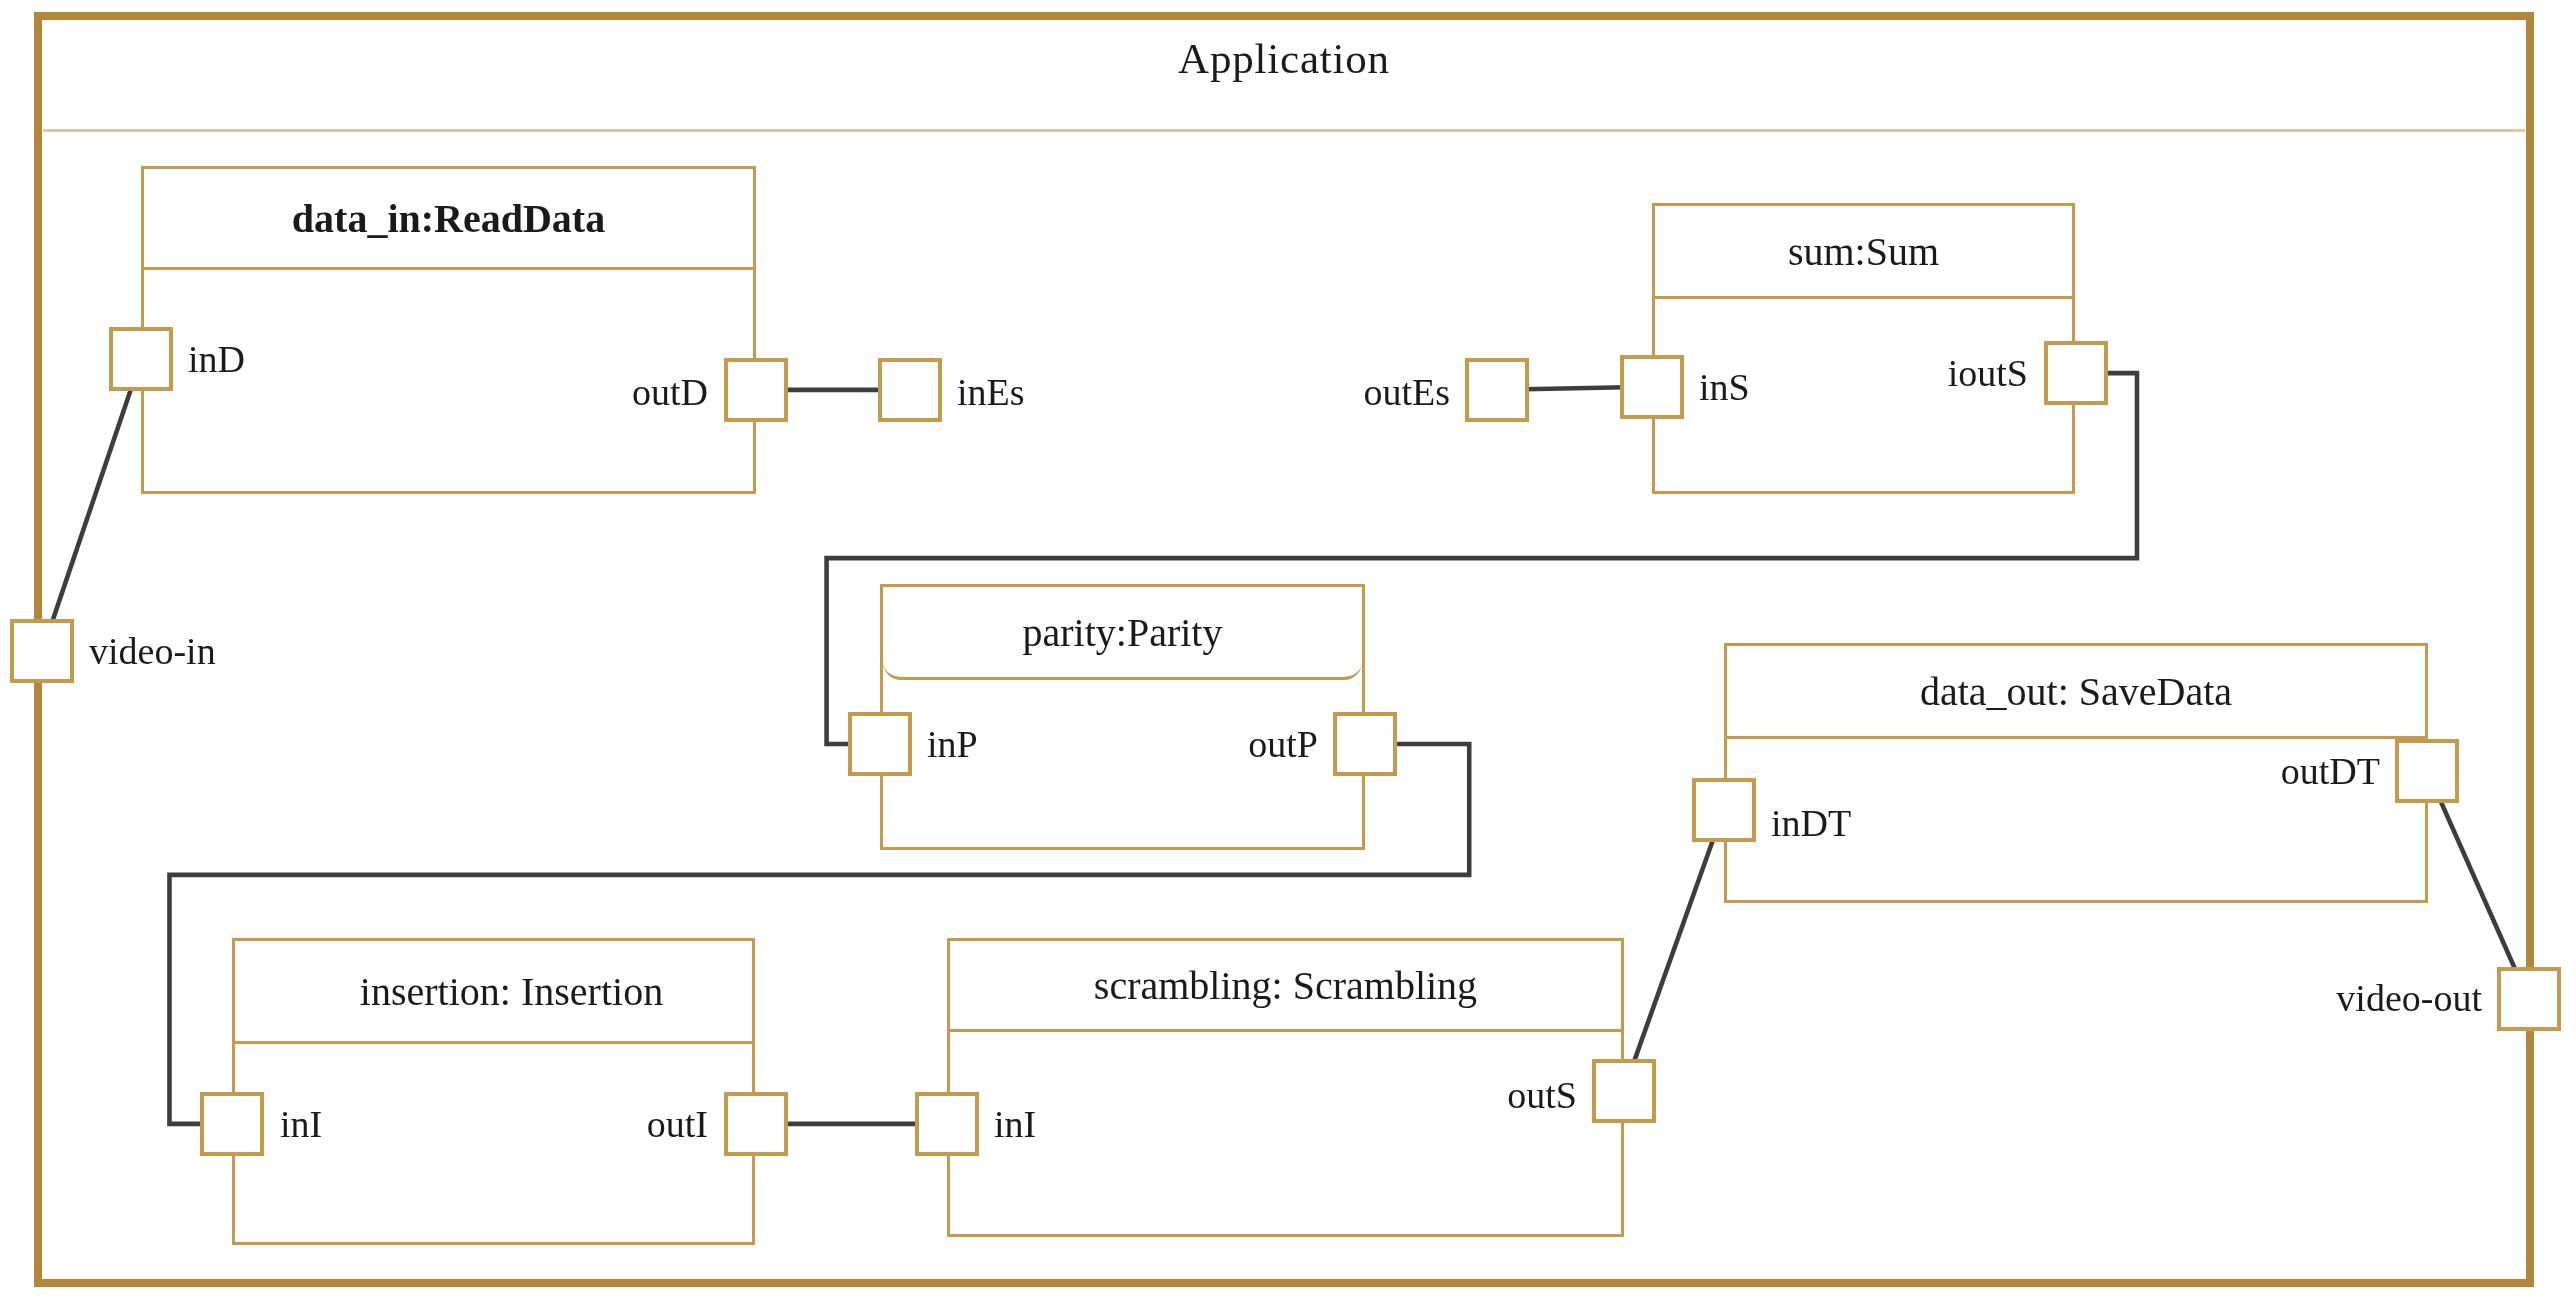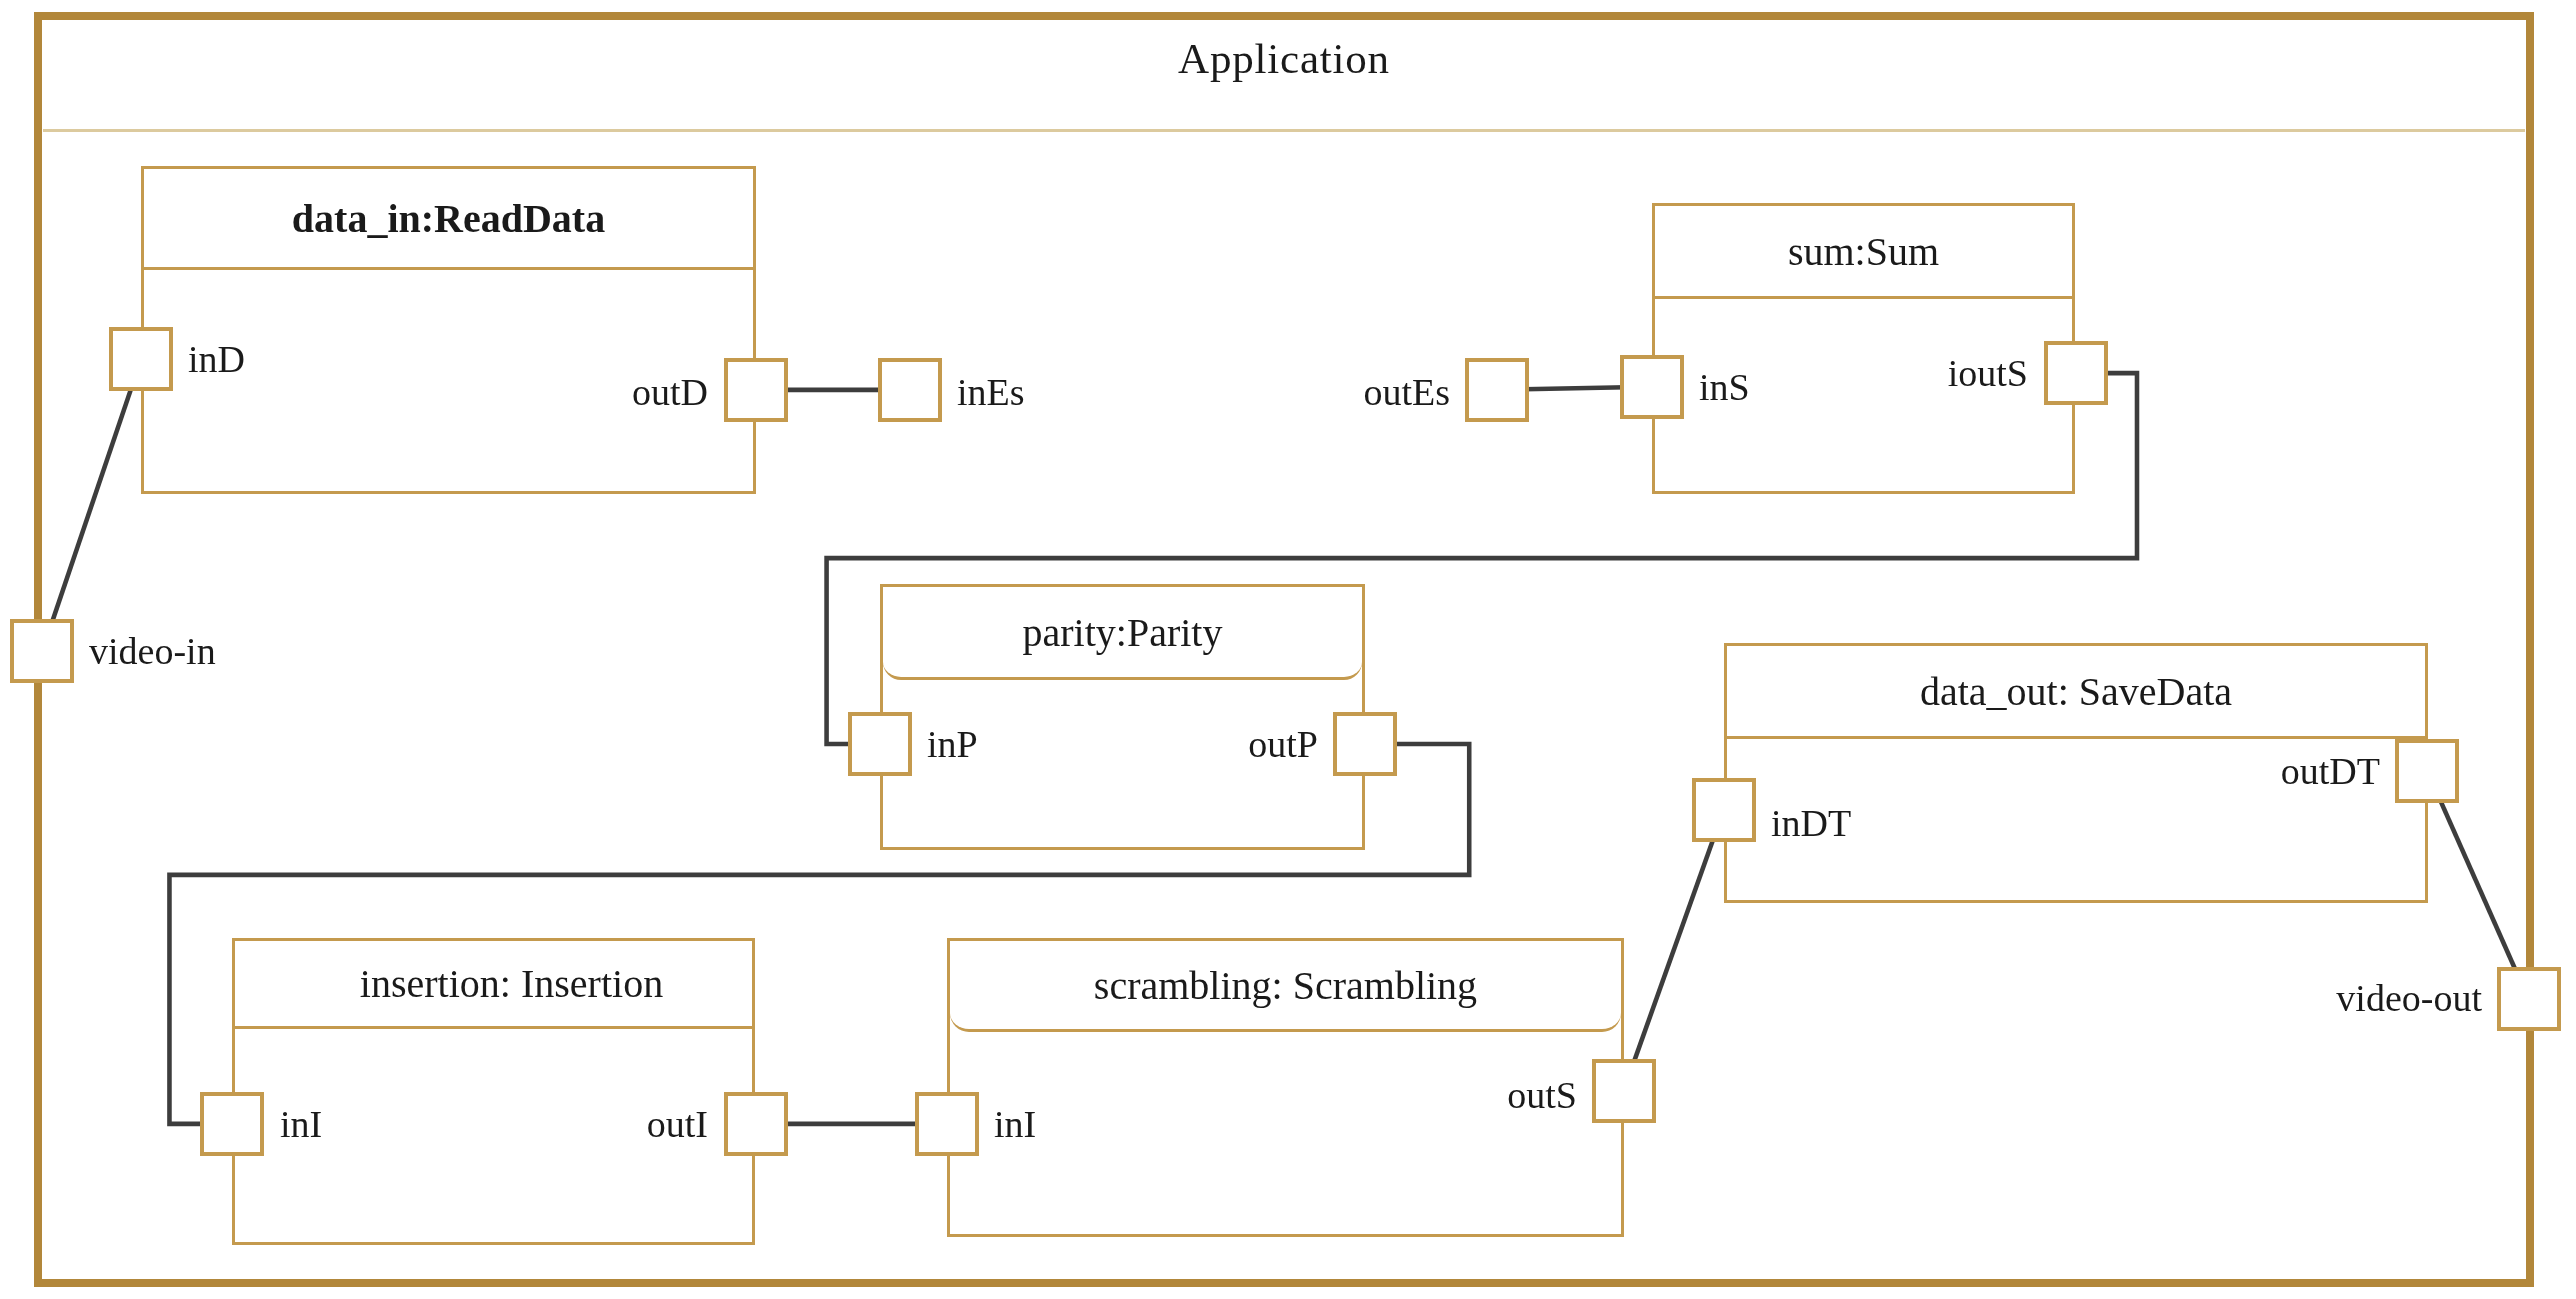--- a/index.html
+++ b/index.html
@@ -78,25 +78,25 @@
 
   <div class="comp" style="left:880px;top:584px;width:485px;height:266px;">
     <div class="comp-header" style="height:93px;border-radius:18px;">parity:Parity</div>
   </div>
 
   <div class="comp" style="left:1724px;top:643px;width:704px;height:260px;">
     <div class="comp-header" style="height:93px;">data_out: SaveData</div>
   </div>
 
   <div class="comp" style="left:232px;top:938px;width:523px;height:307px;">
-    <div class="comp-header" style="height:88px;padding-left:36px;">insertion: Insertion</div>
+    <div class="comp-header" style="height:103px;padding-left:36px;">insertion: Insertion</div>
   </div>
 
   <div class="comp" style="left:947px;top:938px;width:677px;height:299px;">
-    <div class="comp-header" style="height:91px;border-radius:19px;">scrambling: Scrambling</div>
+    <div class="comp-header" style="height:91px;">scrambling: Scrambling</div>
   </div>
 
   <div class="port" style="left:109px;top:327px;"></div>
   <div class="port" style="left:724px;top:358px;"></div>
   <div class="port" style="left:878px;top:358px;"></div>
   <div class="port" style="left:1465px;top:358px;"></div>
   <div class="port" style="left:1620px;top:355px;"></div>
   <div class="port" style="left:2044px;top:341px;"></div>
   <div class="port" style="left:848px;top:712px;"></div>
   <div class="port" style="left:1333px;top:712px;"></div>

